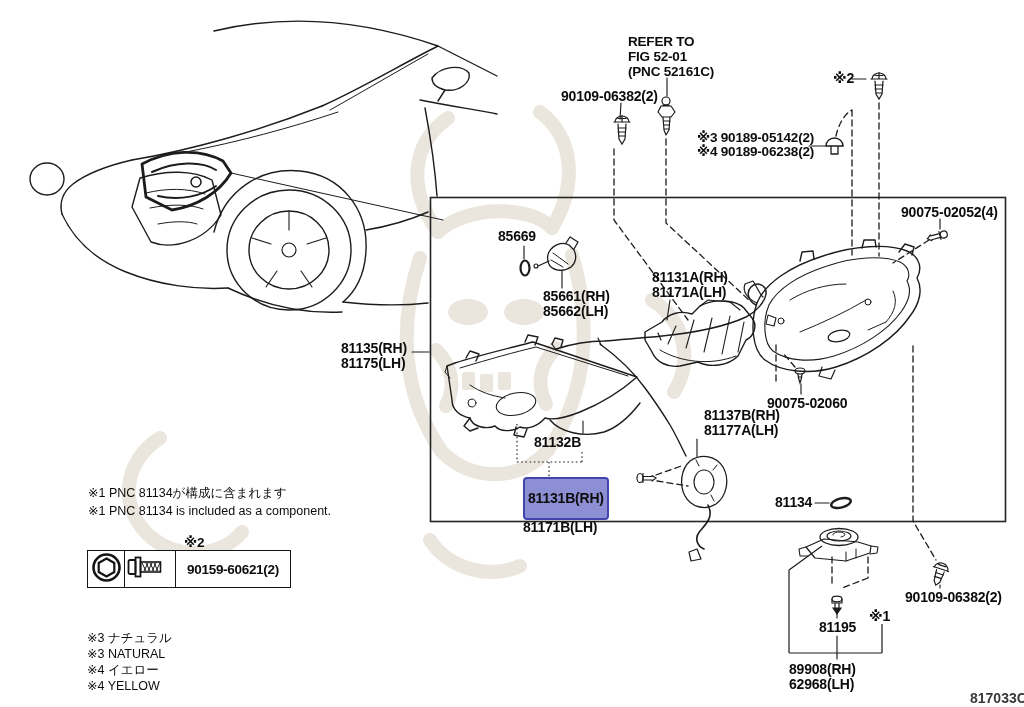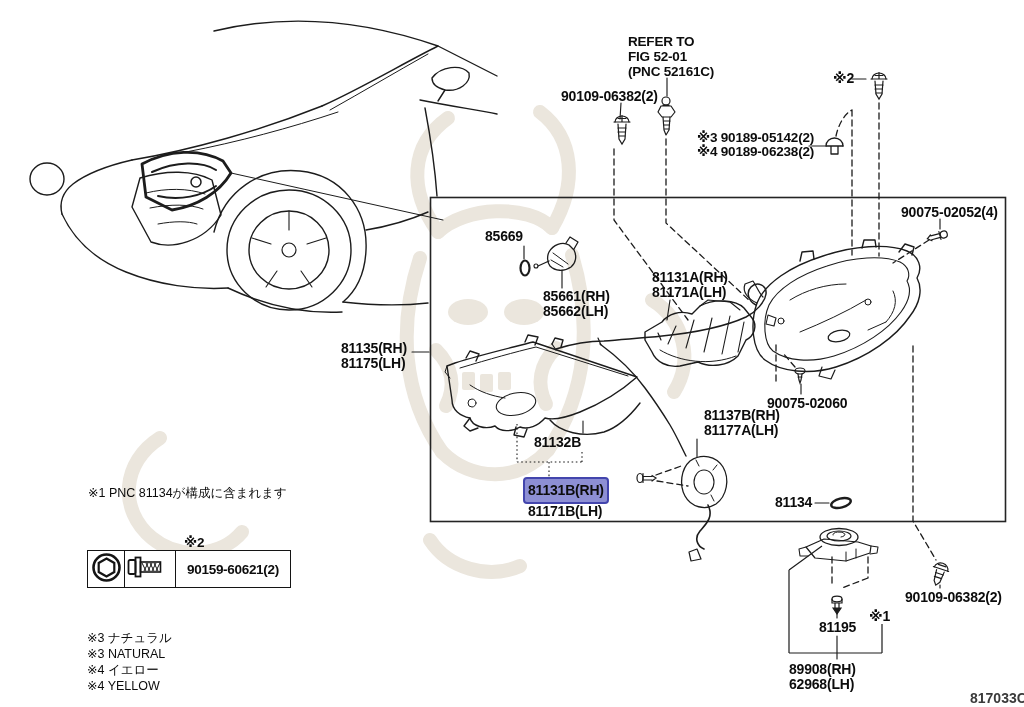--- a/index.html
+++ b/index.html
@@ -4,21 +4,21 @@
 <style>
   html,body{margin:0;padding:0;background:#ffffff;}
   .stage{position:relative;width:1024px;height:707px;background:#ffffff;overflow:hidden;
          font-family:"Liberation Sans","DejaVu Sans",sans-serif;}
   svg.art{position:absolute;left:0;top:0;}
   .lbl{position:absolute;font-weight:700;font-size:14px;line-height:14.5px;color:#0c0c0c;
        letter-spacing:-0.2px;white-space:nowrap;}
   .sm{font-size:13.5px;line-height:15px;}
   .note{position:absolute;font-weight:400;font-size:12.5px;line-height:15px;color:#0c0c0c;white-space:nowrap;}
   .hl{display:inline-block;background:#8d8fd4;border:2px solid #4345ad;border-radius:4px;
-      padding:4px 3px;line-height:15px;}
+      padding:12px 3px;line-height:15px;}
   .figcode{position:absolute;font-weight:700;font-size:14px;color:#3a3a3a;letter-spacing:0;}
   table.fasteners{position:absolute;left:87px;top:550px;border-collapse:collapse;background:#fff;}
   table.fasteners td{border:1.7px solid #141414;height:36px;padding:0;vertical-align:middle;text-align:center;}
   td.headcol{width:36px;}
   td.sidecol{width:50px;}
   td.pncol{width:114px;font-weight:700;font-size:13.5px;letter-spacing:-0.3px;color:#0c0c0c;text-align:left;padding-left:6px;}
 </style>
 </head>
 <body>
 
@@ -247,21 +247,21 @@
   <div>REFER TO</div>
   <div>FIG 52-01</div>
   <div>(PNC 52161C)</div>
 </div>
 
 <div class="lbl" style="left:561px;top:89px">90109-06382(2)</div>
 <div class="lbl" style="left:833px;top:71px">※2</div>
 <div class="lbl sm" style="left:697px;top:130px">※3 90189-05142(2)</div>
 <div class="lbl sm" style="left:697px;top:144px">※4 90189-06238(2)</div>
 <div class="lbl" style="left:901px;top:205px">90075-02052(4)</div>
-<div class="lbl" style="left:485px;top:229px">85669</div>
+<div class="lbl" style="left:498px;top:229px">85669</div>
 
 <div class="lbl" style="left:543px;top:289px">
   <div>85661(RH)</div>
   <div>85662(LH)</div>
 </div>
 
 <div class="lbl" style="left:652px;top:270px">
   <div>81131A(RH)</div>
   <div>81171A(LH)</div>
 </div>
@@ -273,37 +273,38 @@
 
 <div class="lbl" style="left:534px;top:435px">81132B</div>
 
 <div class="lbl" style="left:704px;top:408px">
   <div>81137B(RH)</div>
   <div>81177A(LH)</div>
 </div>
 
 <div class="lbl" style="left:523px;top:477px">
   <div class="hl"><span>81131B(RH)</span></div>
-  <div style="margin-left:5px">81171B(LH)</div>
+  <div style="">81171B(LH)</div>
 </div>
 
 <div class="lbl" style="left:767px;top:396px">90075-02060</div>
 <div class="lbl" style="left:775px;top:495px">81134</div>
 <div class="lbl" style="left:905px;top:590px">90109-06382(2)</div>
 <div class="lbl" style="left:819px;top:620px">81195</div>
 <div class="lbl" style="left:869px;top:609px">※1</div>
 
 <div class="lbl" style="left:789px;top:662px">
   <div>89908(RH)</div>
   <div>62968(LH)</div>
 </div>
 
 <div class="figcode" style="left:970px;top:690px;position:absolute">817033C</div>
 
 <div class="note" style="left:88px;top:486px">※1 PNC 81134が構成に含まれます</div>
+<div class="note" style="left:88px;top:504px">※1 PNC 81134 is included as a component.</div>
 
 <div class="lbl sm" style="left:184px;top:535px">※2</div>
 
 <table class="fasteners">
   <tbody>
   <tr>
     <td class="headcol">
       <svg width="31" height="31" viewBox="0 0 31 31">
         <circle cx="15.5" cy="15.5" r="13" fill="none" stroke="#141414" stroke-width="2.6"></circle>
         <polygon points="15.5,6.5 23.3,11 23.3,20 15.5,24.5 7.7,20 7.7,11" fill="none" stroke="#141414" stroke-width="2.2"></polygon>

